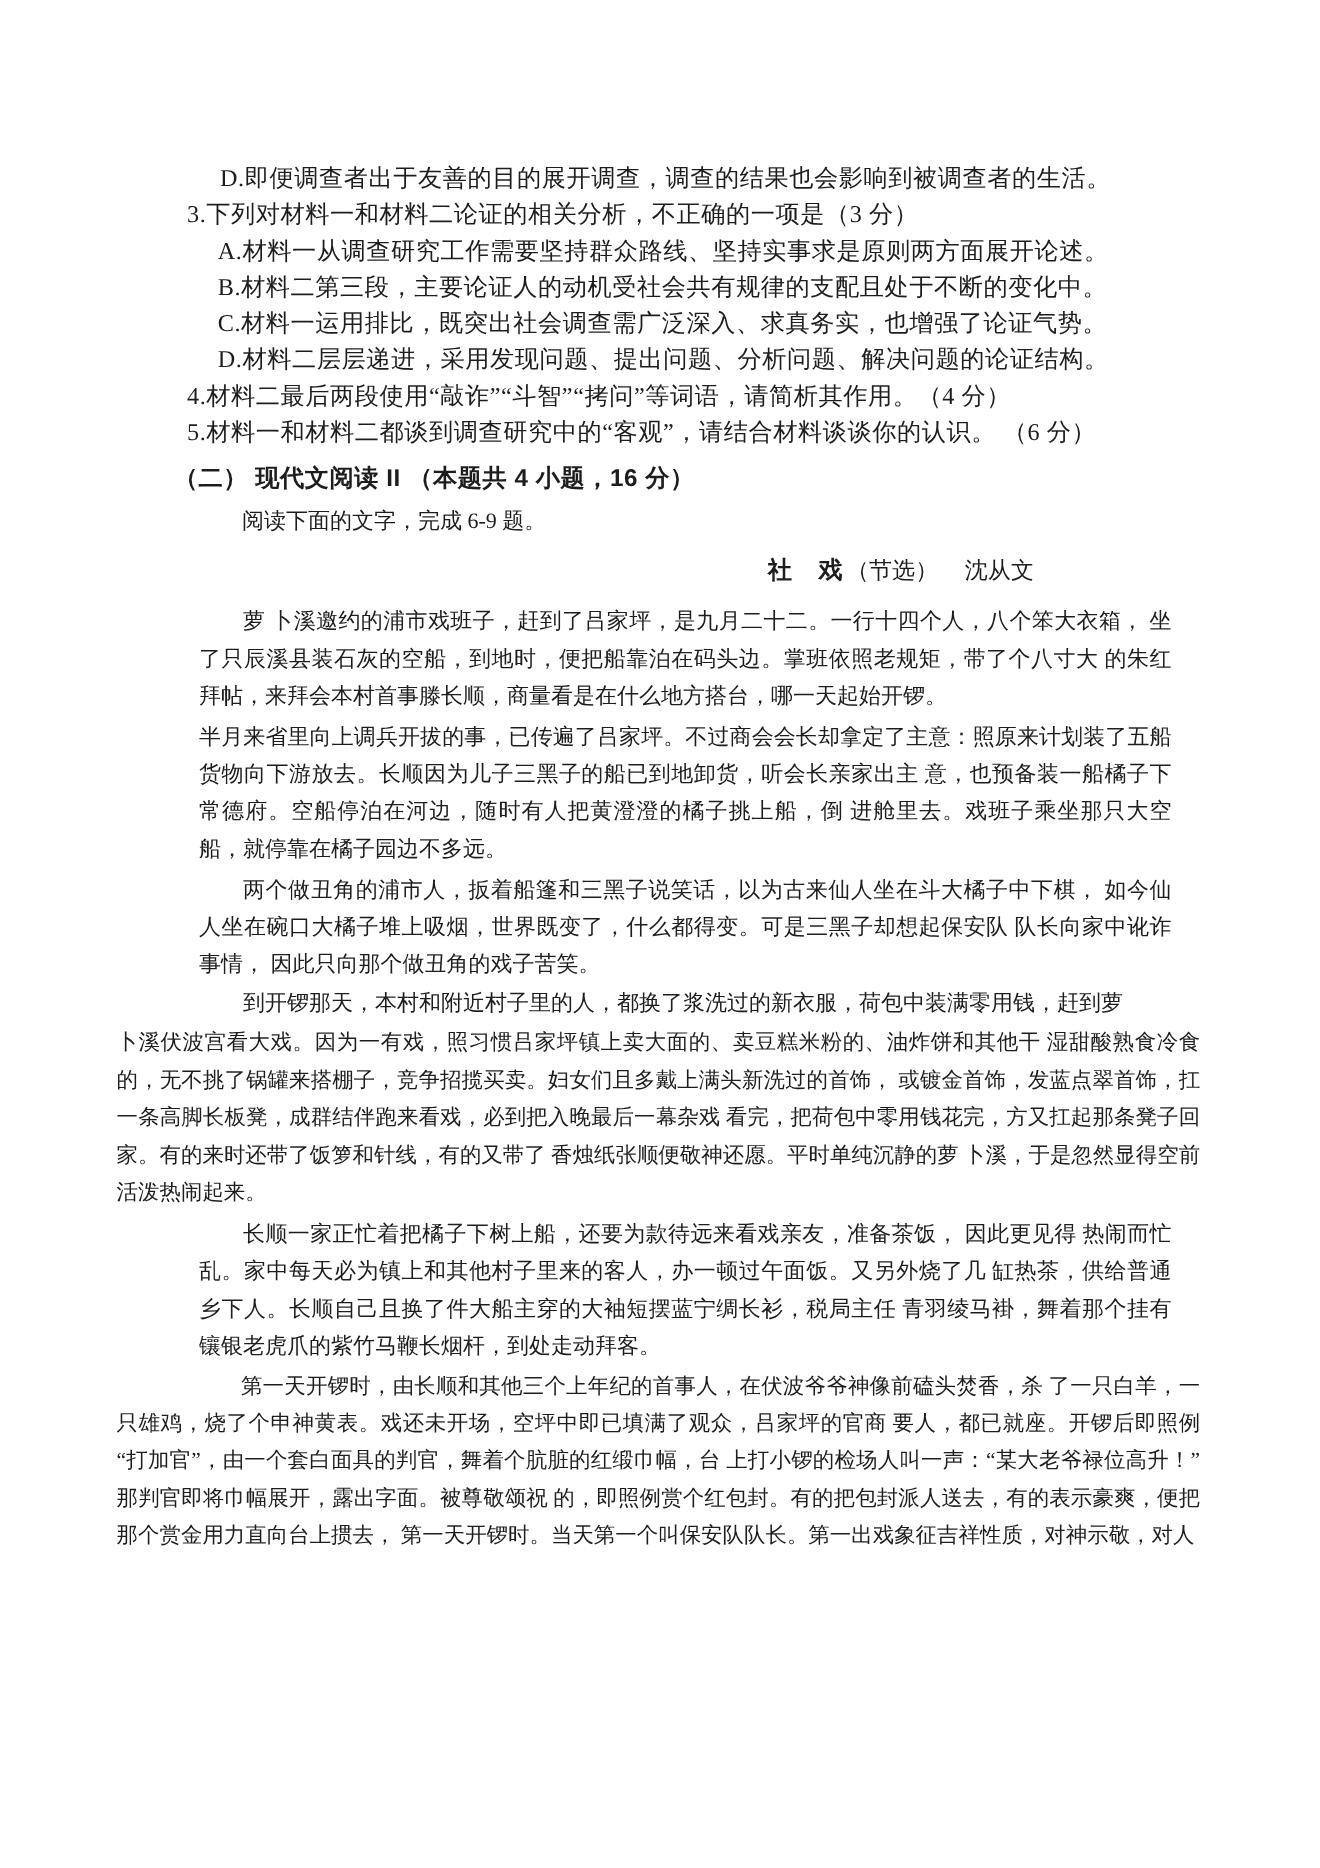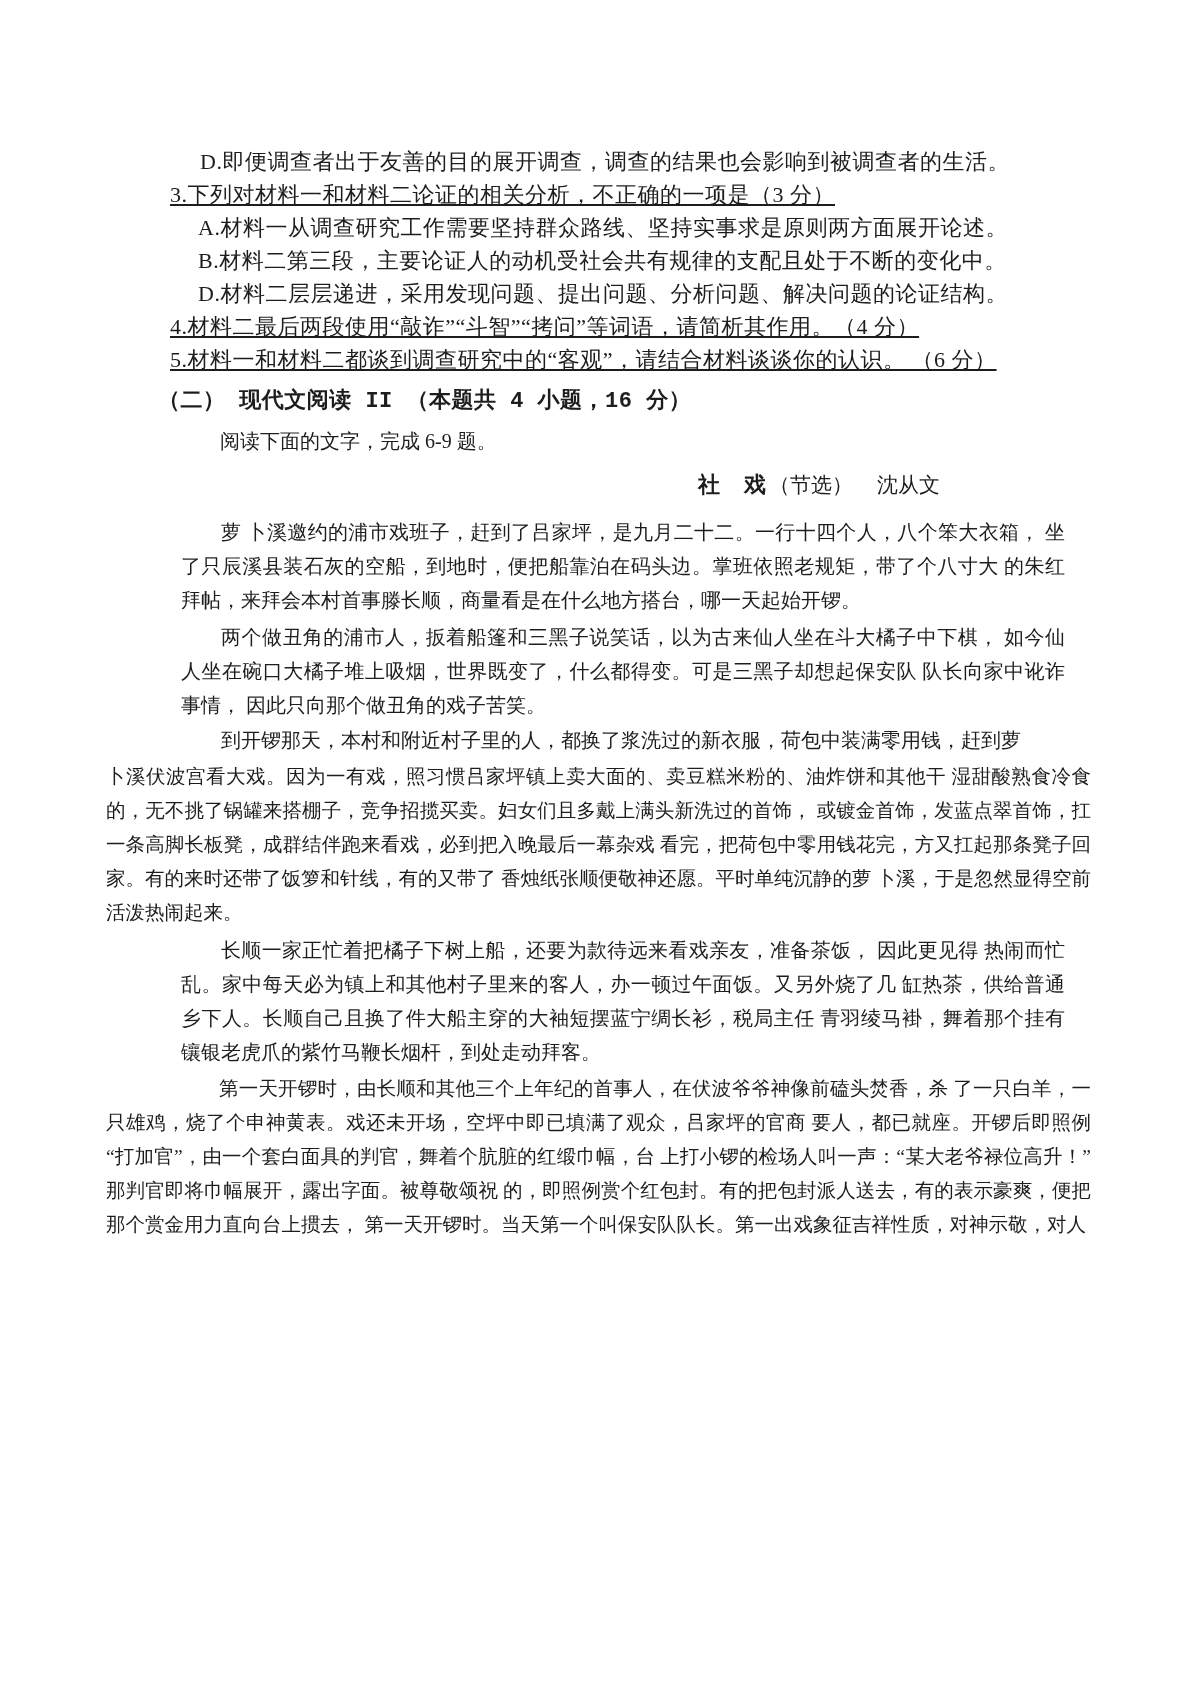--- a/index.html
+++ b/index.html
@@ -17,26 +17,26 @@
 
   
   .qline {
     font-size: 22px;
     line-height: 33px;
     letter-spacing: 0.5px;
     white-space: nowrap;
     margin: 0;
   }
   .q-optd  { margin-left: 200px; }
-  .q-num   { margin-left: 170px; text-decoration: underline; }
+  .q-num   { margin-left: 170px; }
   .q-opt   { margin-left: 198px; }
 
   .sec-heading {
     margin: 9px 0 0 158px;
-    font-family: Liberation Mono, monospace;
+    font-family: Liberation Sans, sans-serif;
     font-weight: 700;
     font-size: 22px;
     line-height: 33px;
     letter-spacing: 0.5px;
     white-space: nowrap;
   }
   .instruction {
     margin: 7px 0 0 220px;
     font-size: 20px;
     line-height: 33px;
@@ -77,34 +77,36 @@
 <body>
 
 <div class="page">
   <div class="content">
 
     <div class="qline q-optd">D.即便调查者出于友善的目的展开调查，调查的结果也会影响到被调查者的生活。</div>
 
     <div class="qline q-num">3.下列对材料一和材料二论证的相关分析，不正确的一项是（3 分）</div>
     <div class="qline q-opt">A.材料一从调查研究工作需要坚持群众路线、坚持实事求是原则两方面展开论述。</div>
     <div class="qline q-opt">B.材料二第三段，主要论证人的动机受社会共有规律的支配且处于不断的变化中。</div>
+    <div class="qline q-opt">C.材料一运用排比，既突出社会调查需广泛深入、求真务实，也增强了论证气势。</div>
     <div class="qline q-opt">D.材料二层层递进，采用发现问题、提出问题、分析问题、解决问题的论证结构。</div>
 
     <div class="qline q-num">4.材料二最后两段使用“敲诈”“斗智”“拷问”等词语，请简析其作用。（4 分）</div>
     <div class="qline q-num">5.材料一和材料二都谈到调查研究中的“客观”，请结合材料谈谈你的认识。 （6 分）</div>
 
     <div class="sec-heading">（二） 现代文阅读 II （本题共 4 小题，16 分）</div>
 
     <div class="instruction">阅读下面的文字，完成 6-9 题。</div>
 
     <div class="title-line">
       <span class="title-main">社　戏</span><span class="title-note">（节选）</span><span class="title-author">沈从文</span>
     </div>
 
     <div class="para first indent">萝 卜溪邀约的浦市戏班子，赶到了吕家坪，是九月二十二。一行十四个人，八个笨大衣箱， 坐了只辰溪县装石灰的空船，到地时，便把船靠泊在码头边。掌班依照老规矩，带了个八寸大 的朱红拜帖，来拜会本村首事滕长顺，商量看是在什么地方搭台，哪一天起始开锣。</div>
+    <div class="para">半月来省里向上调兵开拔的事，已传遍了吕家坪。不过商会会长却拿定了主意：照原来计划装了五船货物向下游放去。长顺因为儿子三黑子的船已到地卸货，听会长亲家出主 意，也预备装一船橘子下常德府。空船停泊在河边，随时有人把黄澄澄的橘子挑上船，倒 进舱里去。戏班子乘坐那只大空船，就停靠在橘子园边不多远。</div>
     <div class="para indent">两个做丑角的浦市人，扳着船篷和三黑子说笑话，以为古来仙人坐在斗大橘子中下棋， 如今仙人坐在碗口大橘子堆上吸烟，世界既变了，什么都得变。可是三黑子却想起保安队 队长向家中讹诈事情， 因此只向那个做丑角的戏子苦笑。</div>
     <div class="para p5first indent">到开锣那天，本村和附近村子里的人，都换了浆洗过的新衣服，荷包中装满零用钱，赶到萝</div>
     <div class="para wide">卜溪伏波宫看大戏。因为一有戏，照习惯吕家坪镇上卖大面的、卖豆糕米粉的、油炸饼和其他干 湿甜酸熟食冷食的，无不挑了锅罐来搭棚子，竞争招揽买卖。妇女们且多戴上满头新洗过的首饰， 或镀金首饰，发蓝点翠首饰，扛一条高脚长板凳，成群结伴跑来看戏，必到把入晚最后一幕杂戏 看完，把荷包中零用钱花完，方又扛起那条凳子回家。有的来时还带了饭箩和针线，有的又带了 香烛纸张顺便敬神还愿。平时单纯沉静的萝 卜溪，于是忽然显得空前活泼热闹起来。</div>
     <div class="para indent">长顺一家正忙着把橘子下树上船，还要为款待远来看戏亲友，准备茶饭， 因此更见得 热闹而忙乱。家中每天必为镇上和其他村子里来的客人，办一顿过午面饭。又另外烧了几 缸热茶，供给普通乡下人。长顺自己且换了件大船主穿的大袖短摆蓝宁绸长衫，税局主任 青羽绫马褂，舞着那个挂有镶银老虎爪的紫竹马鞭长烟杆，到处走动拜客。</div>
     <div class="para wide p7">第一天开锣时，由长顺和其他三个上年纪的首事人，在伏波爷爷神像前磕头焚香，杀 了一只白羊，一只雄鸡，烧了个申神黄表。戏还未开场，空坪中即已填满了观众，吕家坪的官商 要人，都已就座。开锣后即照例“打加官”，由一个套白面具的判官，舞着个肮脏的红缎巾幅，台 上打小锣的检场人叫一声：“某大老爷禄位高升！”那判官即将巾幅展开，露出字面。被尊敬颂祝 的，即照例赏个红包封。有的把包封派人送去，有的表示豪爽，便把那个赏金用力直向台上掼去， 第一天开锣时。当天第一个叫保安队队长。第一出戏象征吉祥性质，对神示敬，对人</div>
 
   </div>
 </div>
 
 </body></html>

